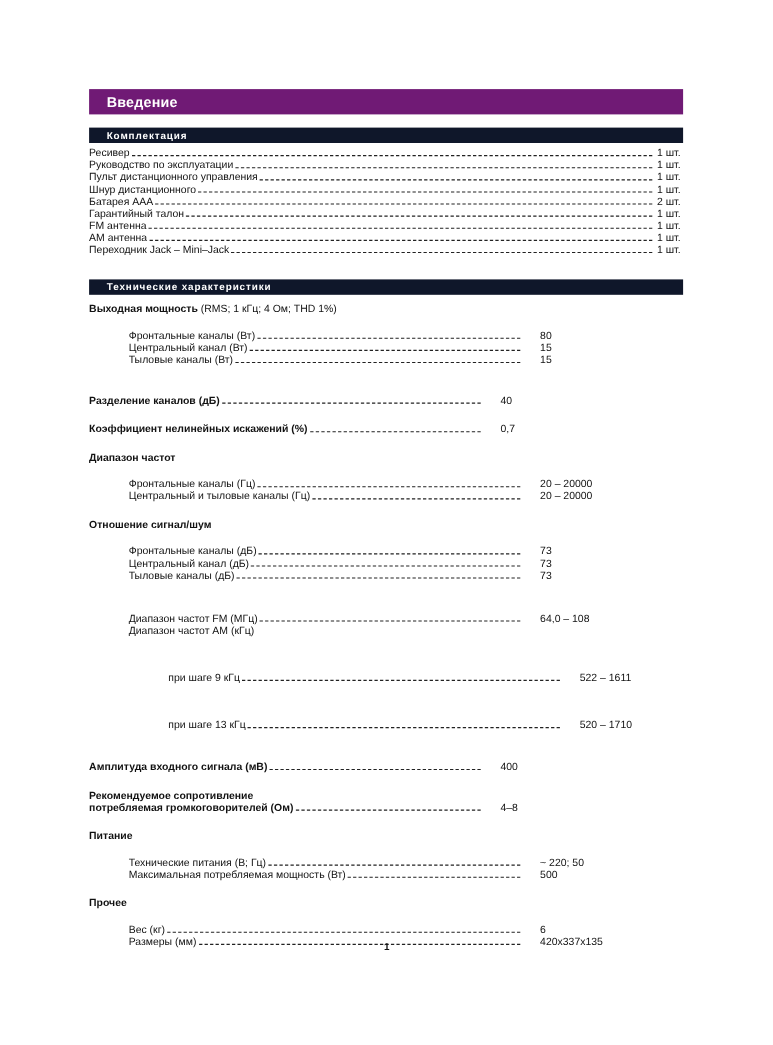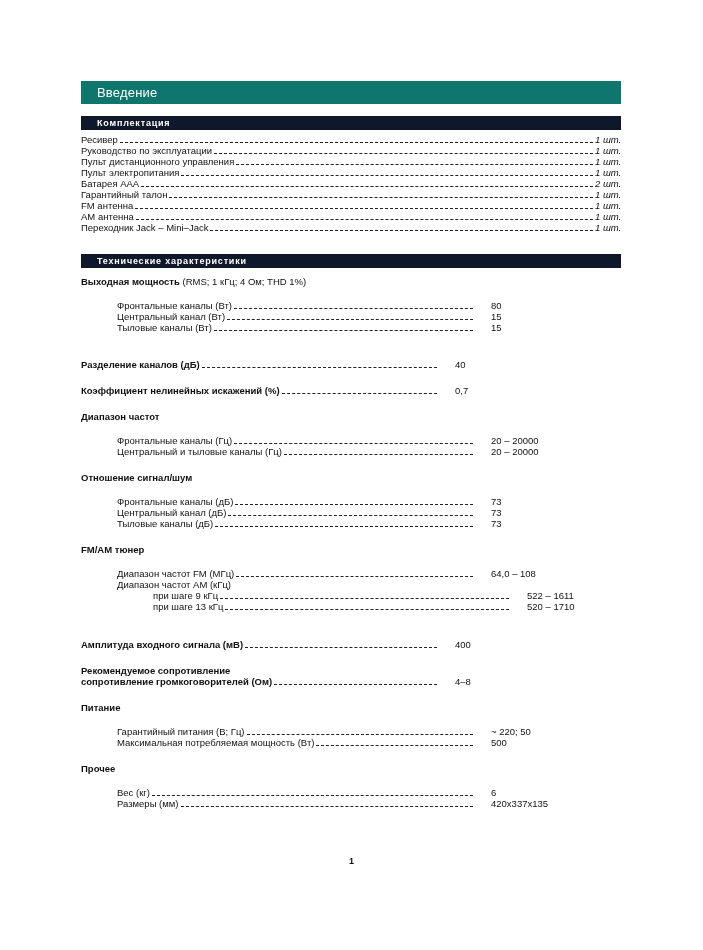--- a/index.html
+++ b/index.html
@@ -3,46 +3,46 @@
   <meta charset="utf-8">
   <style>
     html, body { margin: 0; padding: 0; background: #ffffff; }
     body {
       width: 703px; height: 950px; position: relative; overflow: hidden;
       font-family: "Liberation Sans", "DejaVu Sans", sans-serif;
       color: #111;
     }
     .page { position: absolute; left: 81px; top: 81px; width: 540px; }
     .title-bar {
-      background: #0f766e; color: #fff; height: 23px;
-      font-weight: normal; font-size: 13px; line-height: 23px;
+      background: #701a75; color: #fff; height: 23px;
+      font-weight: bold; font-size: 13px; line-height: 23px;
       padding-left: 16px; letter-spacing: 0.2px;
     }
     .sec-bar {
       background: #0f172a; color: #fff; height: 14px;
       font-weight: bold; font-size: 9px; line-height: 14px;
       padding-left: 16px; letter-spacing: 0.8px;
     }
     .kit { margin-top: 4px; }
     .row {
       display: flex; align-items: baseline; font-size: 9.5px; line-height: 11px;
       height: 11px; white-space: nowrap;
     }
     .row .lbl { flex: 0 0 auto; }
     .row .dots {
       flex: 1 1 auto; border-bottom: 1px dashed #222; margin: 0 2px; height: 7px;
     }
     .row .val { flex: 0 0 auto; }
-    .kit .row .val { width: 26px; text-align: center; font-style: italic; }
+    .kit .row .val { width: 26px; text-align: center; }
 
     .specs { margin-top: 8px; }
     .grp-title { font-size: 9.5px; font-weight: bold; line-height: 11px; height: 11px; }
     .grp-title .normal { font-weight: normal; }
     .sub { padding-left: 36px; }
-    .sub2 { padding-left: 72px; }
+    .sub2 { padding-left: 72px; margin-top: 32px; }
     .spec-row { width: 358px; }
     .spec-row .val { width: 0; overflow: visible; }
     .spec-row .val span { display: inline-block; position: relative; left: 16px; }
     .row.bold .lbl { font-weight: bold; }
     .page-num {
       position: absolute; left: 0; width: 703px; top: 856px; text-align: center;
       font-size: 9px; font-weight: bold;
     }
     .gap-s { height: 13px; }
     .gap-m { height: 15px; }
@@ -65,21 +65,21 @@
         <span class="lbl">Руководство по эксплуатации</span>
         <span class="dots"></span>
         <span class="val">1 шт.</span>
       </div>
     <div class="row">
         <span class="lbl">Пульт дистанционного управления</span>
         <span class="dots"></span>
         <span class="val">1 шт.</span>
       </div>
     <div class="row">
-        <span class="lbl">Пульт электропитания</span>
+        <span class="lbl">Шнур дистанционного</span>
         <span class="dots"></span>
         <span class="val">1 шт.</span>
       </div>
     <div class="row">
         <span class="lbl">Батарея AAA</span>
         <span class="dots"></span>
         <span class="val">2 шт.</span>
       </div>
     <div class="row">
         <span class="lbl">Гарантийный талон</span>
@@ -167,21 +167,20 @@
         <span class="dots"></span>
         <span class="val"><span>73</span></span>
       </div>
     <div class="row spec-row sub">
         <span class="lbl">Тыловые каналы (дБ)</span>
         <span class="dots"></span>
         <span class="val"><span>73</span></span>
       </div>
 
     <div class="gap-m"></div>
-    <div class="grp-title">FM/AM тюнер</div>
     <div class="gap-s"></div>
     <div class="row spec-row sub">
         <span class="lbl">Диапазон частот FM (МГц)</span>
         <span class="dots"></span>
         <span class="val"><span>64,0 – 108</span></span>
       </div>
     <div class="row sub">
         <span class="lbl">Диапазон частот AM (кГц)</span>
       </div>
     <div class="row spec-row sub2">
@@ -198,30 +197,30 @@
     <div style="height:27px"></div>
     <div class="row spec-row bold">
         <span class="lbl">Амплитуда входного сигнала (мВ)</span>
         <span class="dots"></span>
         <span class="val"><span>400</span></span>
       </div>
 
     <div class="gap-m"></div>
     <div class="grp-title">Рекомендуемое сопротивление</div>
     <div class="row spec-row bold">
-        <span class="lbl">сопротивление громкоговорителей (Ом)</span>
+        <span class="lbl">потребляемая громкоговорителей (Ом)</span>
         <span class="dots"></span>
         <span class="val"><span>4–8</span></span>
       </div>
 
     <div class="gap-m"></div>
     <div class="grp-title">Питание</div>
     <div class="gap-s"></div>
     <div class="row spec-row sub">
-        <span class="lbl">Гарантийный питания (В; Гц)</span>
+        <span class="lbl">Технические питания (В; Гц)</span>
         <span class="dots"></span>
         <span class="val"><span>~ 220; 50</span></span>
       </div>
     <div class="row spec-row sub">
         <span class="lbl">Максимальная потребляемая мощность (Вт)</span>
         <span class="dots"></span>
         <span class="val"><span>500</span></span>
       </div>
 
     <div class="gap-m"></div>

